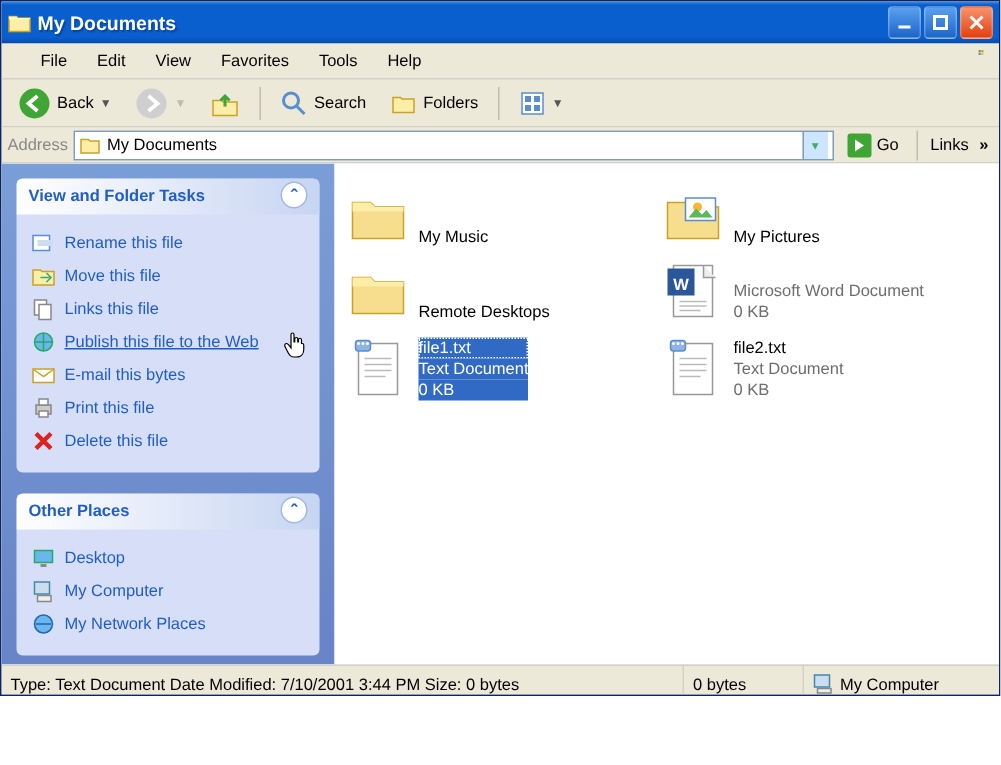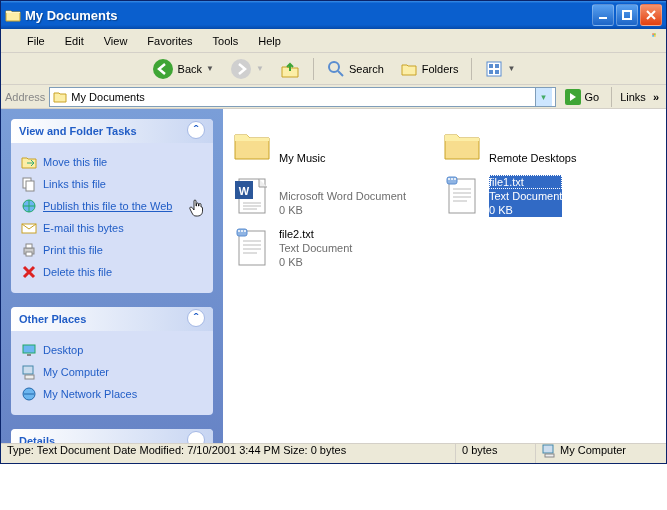--- a/index.html
+++ b/index.html
@@ -8,21 +8,21 @@
 .titlebar { height: 28px; background: linear-gradient(to bottom, #3a8ee8 0%, #0a5fce 8%, #0a5fce 85%, #064aaa 100%); display: flex; align-items: center; padding: 0 4px; color: #fff; }
 .titlebar .ticon { width:16px; height:16px; margin-right:4px; }
 .titlebar .title { font-weight: bold; font-size: 13px; flex: 1; text-shadow: 1px 1px 1px rgba(0,0,0,0.3);}
 .tbtn { width: 22px; height: 22px; margin-left: 2px; border-radius: 3px; border: 1px solid #fff4; display:flex; align-items:center; justify-content:center; font-weight:bold; color:#fff; font-size:12px;}
 .tbtn.min { background: linear-gradient(to bottom,#5aa1f0,#1c65c7); }
 .tbtn.max { background: linear-gradient(to bottom,#5aa1f0,#1c65c7); }
 .tbtn.close { background: linear-gradient(to bottom,#f5936d,#e3400f); }
 .menubar { height: 24px; background: #ece9d8; border-bottom: 1px solid #d4d0c8; display:flex; align-items:center; padding: 0 18px; gap: 4px; position:relative;}
 .menubar span { padding: 2px 8px; }
 .winlogo { position:absolute; right:2px; top:2px; width:20px; height:20px; }
-.toolbar { height: 32px; background: #ece9d8; border-bottom: 1px solid #d4d0c8; display:flex; align-items:center; padding: 0 4px; gap: 2px; justify-content: center;}
+.toolbar { height: 32px; background: #ece9d8; border-bottom: 1px solid #d4d0c8; display:flex; align-items:center; padding: 0 4px; gap: 2px;}
 .tb-btn { display:flex; align-items:center; gap:4px; padding: 3px 6px; border:1px solid transparent; border-radius:3px;}
 .tb-sep { width:1px; height:22px; background:#c0bcb0; margin: 0 4px; }
 .addrbar { height: 24px; background: #ece9d8; border-bottom: 1px solid #d4d0c8; display:flex; align-items:center; padding: 0 4px; gap:4px;}
 .addr-label { color:#888; }
 .addr-input { flex:1; height:20px; border:1px solid #7f9db9; background:#fff; display:flex; align-items:center; padding:0 3px; gap:4px;}
 .addr-drop { width:17px; height:18px; background:#cde6ff; border-left:1px solid #7f9db9; display:flex; align-items:center; justify-content:center; font-size:9px; color:#4a6; cursor:default;}
 .go-btn { display:flex; align-items:center; gap:3px; padding:2px 4px; }
 .links-sep { width:1px; height:20px; background:#c0bcb0; margin: 0 4px; }
 .content { flex:1; display:flex; background:#fff; overflow:hidden; }
 .sidepane { width:222px; background: linear-gradient(to bottom, #7a9ed8 0%, #6784c6 100%); padding: 10px; overflow:hidden; }
@@ -35,21 +35,21 @@
 .task.hover .lab { text-decoration: underline; }
 .mainview { flex:1; background:#fff; padding: 10px 4px; display:flex; flex-wrap:wrap; align-content:flex-start; }
 .item { width:210px; display:flex; gap:6px; padding: 4px; align-items:flex-end; }
 .item .bigic { width:42px; height:42px; flex-shrink:0; }
 .item .meta { display:flex; flex-direction:column; line-height:14px; padding-top:2px;}
 .item .meta .n { }
 .item .meta .sub { color:#6d6d6d; }
 .item.selected .meta .n, .item.selected .meta .sub { background:#316ac5; color:#fff; }
 .item.selected .meta .n { outline:1px dotted #fff; outline-offset:-1px; }
 .status { height:20px; border-top:1px solid #d4d0c8; background:#ece9d8; display:flex; align-items:center; font-size:11px;}
-.status .cell { padding: 0 6px; border-right:1px solid #d4d0c8; height:100%; display:flex; align-items:flex-start; gap:4px;}
+.status .cell { padding: 0 6px; border-right:1px solid #d4d0c8; height:100%; display:flex; align-items:flex-end; gap:4px;}
 .cursor-hand { position:absolute; width:16px; height:18px; pointer-events:none; }
 svg { display:block; }
 </style>
 </head>
 <body>
 
 <div class="window">
 
   <div class="titlebar">
     <span class="ticon">
@@ -185,20 +185,29 @@
 
       <div class="panel">
         <div class="panel-head">
           <span>View and Folder Tasks</span>
           <span class="chev">ˆ</span>
         </div>
         <div class="panel-body">
           <div class="task">
               <span class="ic">
                 <svg viewBox="0 0 16 16">
+                  <rect x="1" y="3" width="11" height="10" fill="#fff" stroke="#5a8dd0"></rect>
+                  <rect x="4" y="6" width="10" height="4" fill="#cde"></rect>
+                </svg>
+              </span>
+              <span class="lab">Rename this file</span>
+            </div>
+          <div class="task">
+              <span class="ic">
+                <svg viewBox="0 0 16 16">
                   <path fill="#fceea7" stroke="#c9a227" d="M1 4h5l1 1h8v9H1z"></path>
                   <path d="M6 9h6M10 6l3 3-3 3" stroke="#3a7" fill="none"></path>
                 </svg>
               </span>
               <span class="lab">Move this file</span>
             </div>
           <div class="task">
               <span class="ic">
                 <svg viewBox="0 0 16 16">
                   <rect x="2" y="2" width="8" height="10" fill="#fff" stroke="#888"></rect>
@@ -303,20 +312,33 @@
             <svg viewBox="0 0 42 42">
               <path fill="#f7dd8e" stroke="#c9a227" stroke-width="1" d="M4 12h12l3 3h19v21H4z"></path>
               <path fill="#fceea7" d="M4 12h12l3 3h19v3H4z"></path>
             </svg>
           </span>
         <div class="meta">
             <span class="n">My Music</span>
           </div>
       </div>
 
+      <div class="item">
+        <span class="bigic">
+            <svg viewBox="0 0 42 42">
+              <path fill="#f7dd8e" stroke="#c9a227" d="M4 12h12l3 3h19v21H4z"></path>
+              <rect x="16" y="9" width="20" height="15" fill="#fff" stroke="#5a8dd0"></rect>
+              <circle cx="24" cy="15" r="3" fill="#f7b733"></circle>
+              <path d="M18 22l5-6 4 4 3-3 4 5z" fill="#5cb85c"></path>
+            </svg>
+          </span>
+        <div class="meta">
+            <span class="n">My Pictures</span>
+          </div>
+      </div>
 
       <div class="item">
         <span class="bigic">
             <svg viewBox="0 0 42 42">
               <path fill="#f7dd8e" stroke="#c9a227" d="M4 12h12l3 3h19v21H4z"></path>
               <path fill="#fceea7" d="M4 12h12l3 3h19v3H4z"></path>
             </svg>
           </span>
         <div class="meta">
             <span class="n">Remote Desktops</span>

